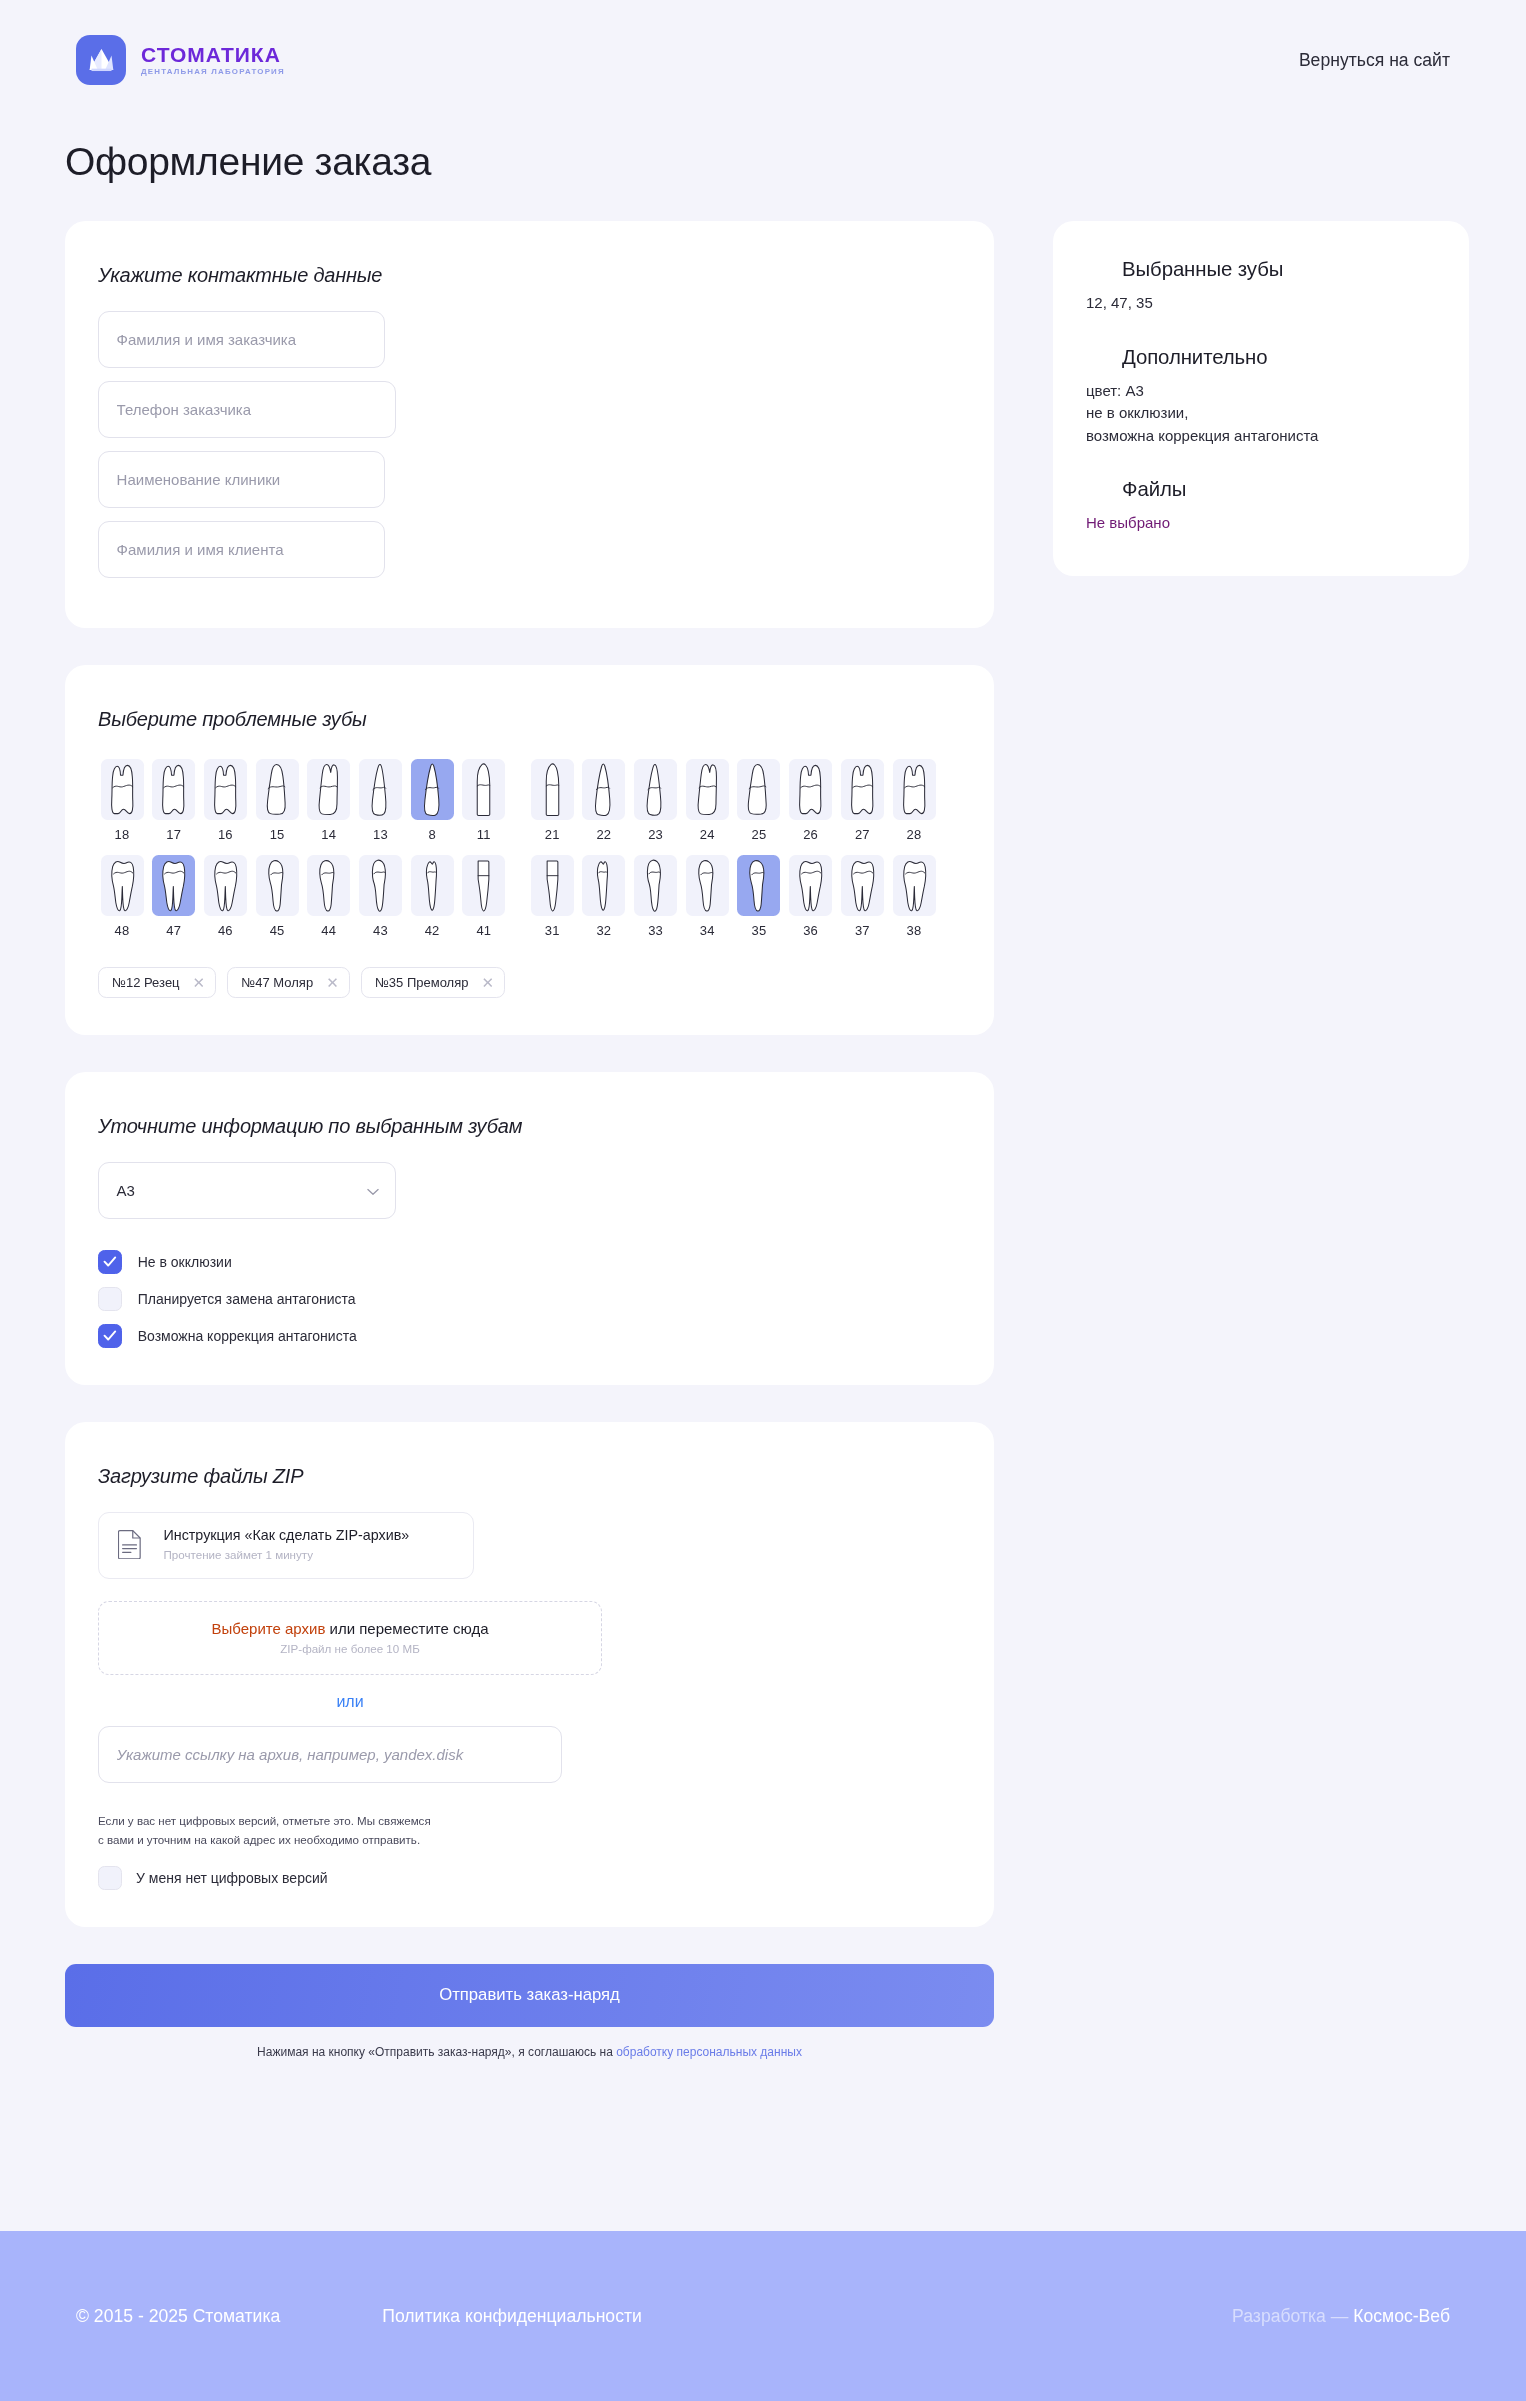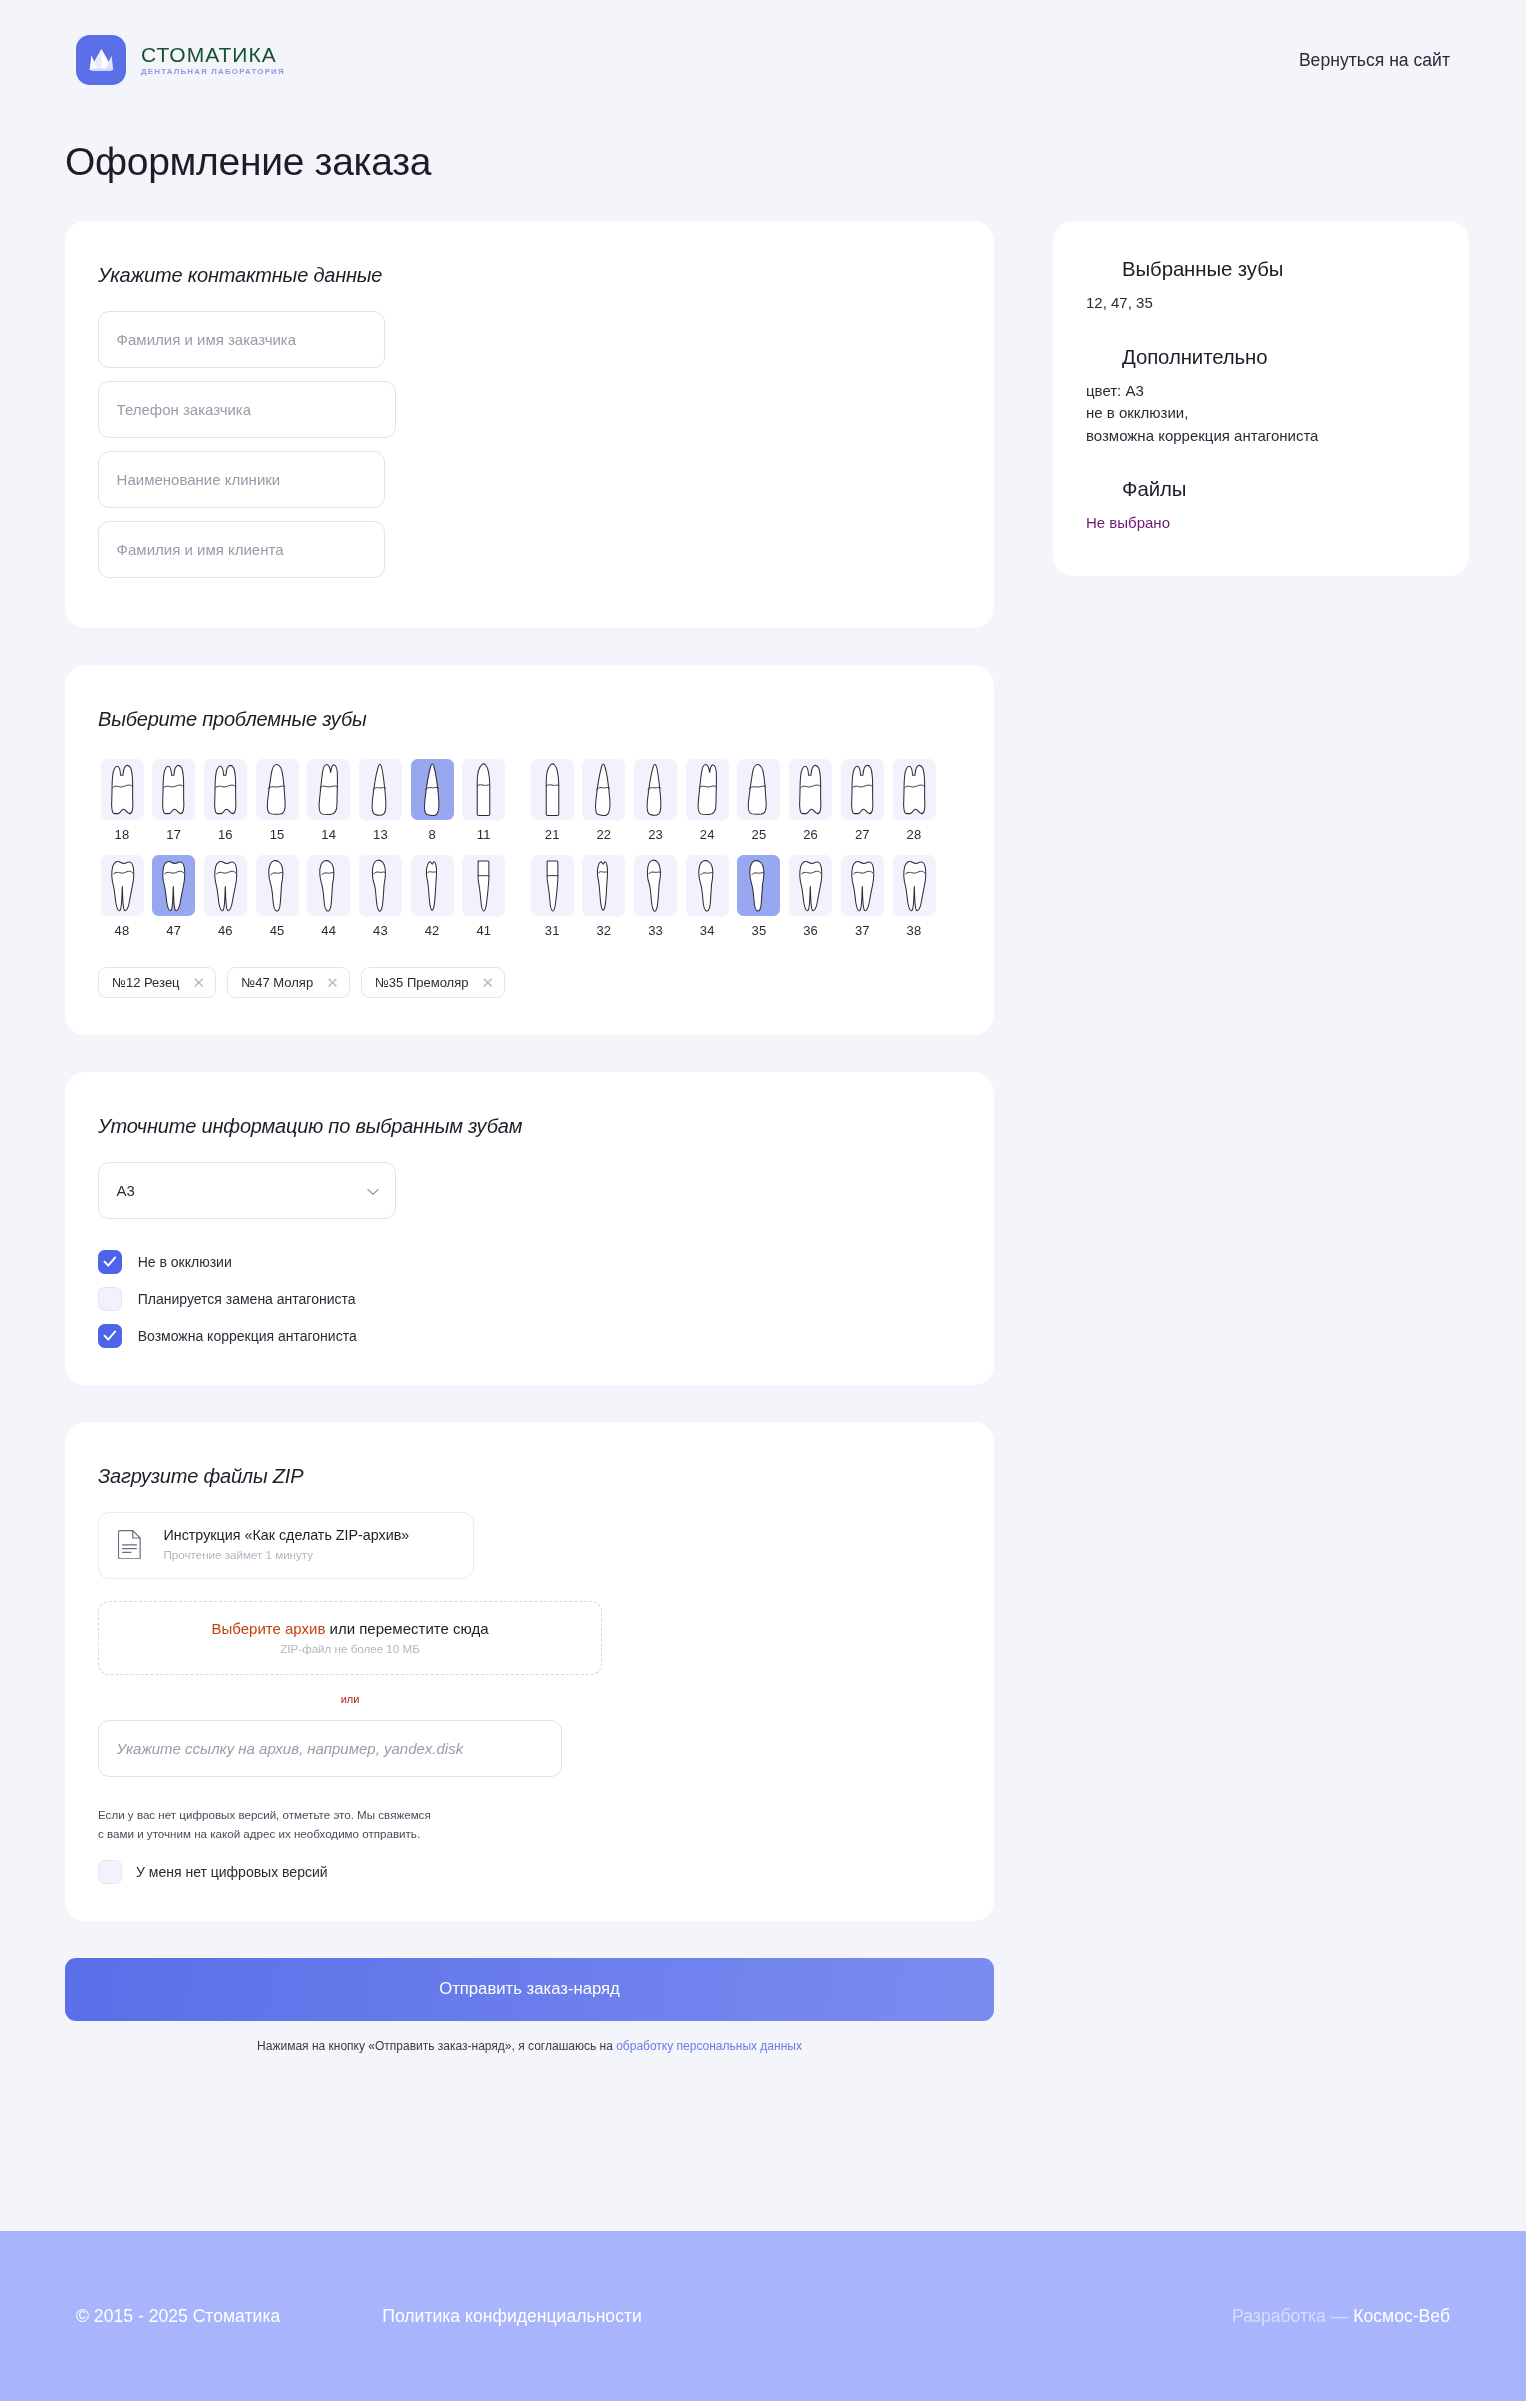--- a/index.html
+++ b/index.html
@@ -22,21 +22,21 @@
   }
   .brand { display: flex; align-items: center; gap: 15px; }
   .brand-mark {
     width: 50px; height: 50px; border-radius: 14px;
     background: #5a6ee8;
     display: flex; align-items: center; justify-content: center;
     flex: none;
   }
   .brand-text { line-height: 1; }
   .brand-title {
-    font-size: 21px; font-weight: 400; color: #14532d;
+    font-size: 21px; font-weight: 700; color: #6d28d9;
     letter-spacing: 1px;
   }
   .brand-sub {
     font-size: 7.9px; font-weight: 700; color: #8e9ae8;
     letter-spacing: 1.2px; margin-top: 2.8px;
   }
   .header-link {
     font-size: 17.6px; color: #2b2b38; text-decoration: none; cursor: pointer;
   }
 
@@ -176,21 +176,21 @@
     display: flex; flex-direction: column;
     align-items: center; justify-content: center;
     gap: 4.6px; cursor: pointer; background: #fff;
   }
   .dz-main { font-size: 15px; color: #1d1d28; }
   .dz-main .lnk { color: #c2410c; }
   .dz-sub { font-size: 11.6px; color: #b4b4c4; }
 
   .or-sep {
     width: 504px; text-align: center;
-    font-size: 11px; color: #b91c1c;
+    font-size: 16px; color: #3b82f6;
     margin: 18.5px 0 15px 0;
   }
   .link-input { width: 464px; font-style: italic; }
 
   .note {
     font-size: 11.6px; color: #4a4a5c; line-height: 1.65;
     margin: 28px 0 16.7px 0;
   }
   .no-digital { display: flex; align-items: center; gap: 14px; cursor: pointer; }
 

